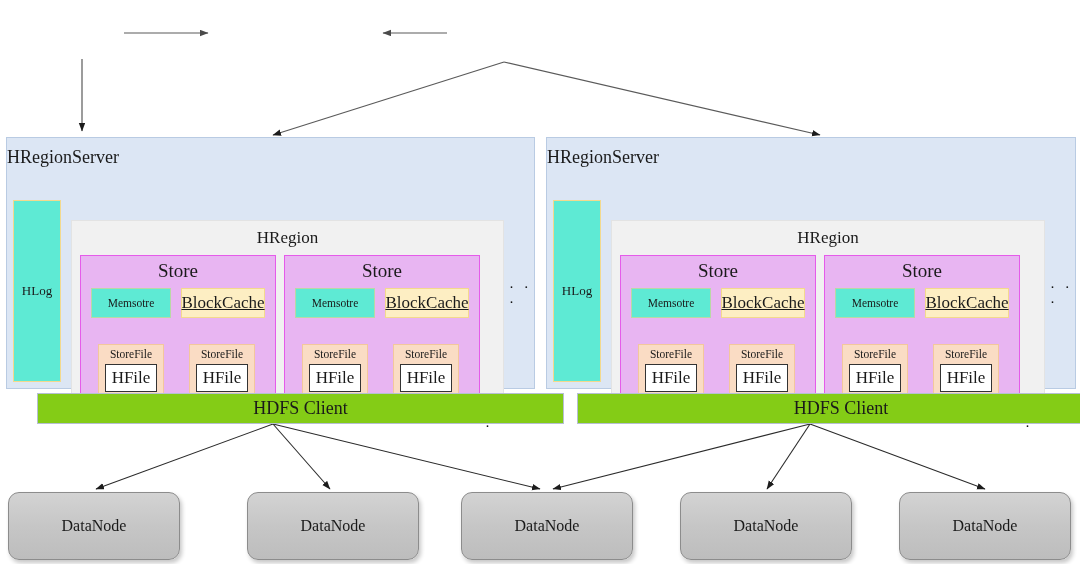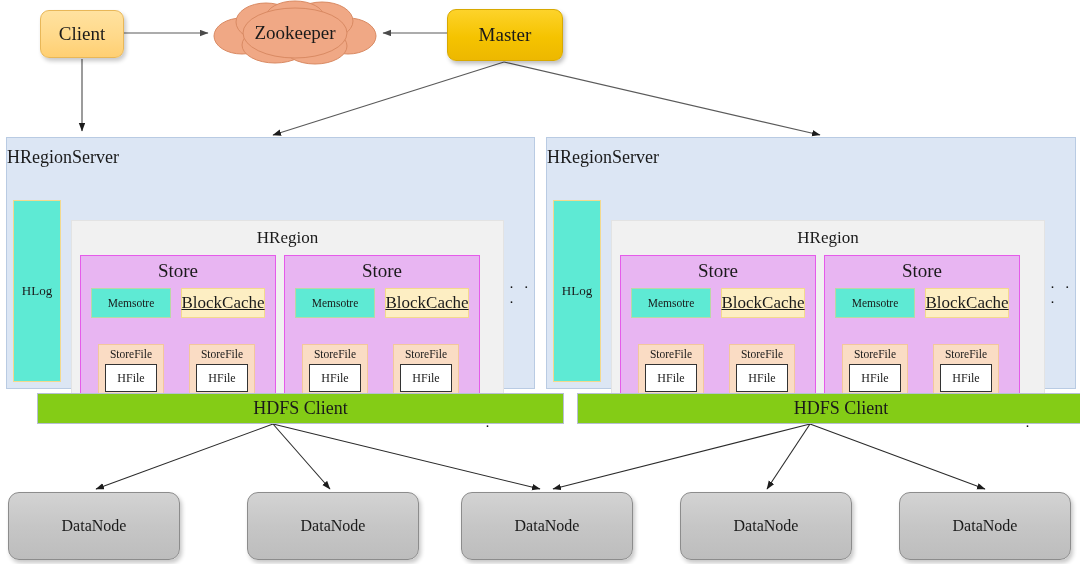--- a/index.html
+++ b/index.html
@@ -38,21 +38,21 @@
 
   .store{
     background:#e8b5f2;border:1px solid #e55bea;
   }
   .store-title{position:absolute;left:0;right:0;top:4px;text-align:center;font-size:19px;}
 
   .memstore{background:#5eead4;border:1px solid #b9d8a6;font-size:11.5px;}
   .blockcache{background:#fdeec3;border:1px solid #f3d98d;font-size:17px;text-decoration:underline;}
   .storefile{background:#fadcc4;border:1px solid #f3c79c;font-size:11.5px;
     display:block;padding-top:3px;text-align:center;overflow:hidden;}
-  .hfile{background:#ffffff;border:1.4px solid #333;font-size:12px;
+  .hfile{background:#ffffff;border:1.4px solid #333;font-size:17px;
     display:flex;align-items:center;justify-content:center;}
 
   .dots{position:absolute;font-size:15px;letter-spacing:3px;color:#111;line-height:1;}
 
   
   .hdfs{
     background:#84cc16;border:1px solid #b6bfd2;font-size:18px;margin-left:31px;
   }
 
   .datanode{
@@ -92,43 +92,22 @@
 
     <line class="ln-d" x1="273" y1="424" x2="96" y2="489" marker-end="url(#ahd)"></line>
     <line class="ln-d" x1="273" y1="424" x2="330" y2="489" marker-end="url(#ahd)"></line>
     <line class="ln-d" x1="273" y1="424" x2="540" y2="489" marker-end="url(#ahd)"></line>
 
     <line class="ln-d" x1="810" y1="424" x2="553" y2="489" marker-end="url(#ahd)"></line>
     <line class="ln-d" x1="810" y1="424" x2="767" y2="489" marker-end="url(#ahd)"></line>
     <line class="ln-d" x1="810" y1="424" x2="985" y2="489" marker-end="url(#ahd)"></line>
   </svg>
 
-  <div class="node client-box" style="left:40px;top:10px;width:84px;height:48px;">
-    <span>Client</span>
-  </div>
-
-  <div class="zk-wrap" style="left:200px;top:0px;width:190px;height:66px;">
-    <svg width="190" height="66" viewBox="0 0 190 66">
-      <g fill="#f0a885" stroke="#d98a63" stroke-width="1">
-        <ellipse cx="42" cy="36" rx="28" ry="18"></ellipse>
-        <ellipse cx="148" cy="36" rx="28" ry="18"></ellipse>
-        <ellipse cx="66" cy="22" rx="30" ry="19"></ellipse>
-        <ellipse cx="122" cy="21" rx="31" ry="19"></ellipse>
-        <ellipse cx="95" cy="17" rx="29" ry="16"></ellipse>
-        <ellipse cx="75" cy="45" rx="33" ry="18"></ellipse>
-        <ellipse cx="115" cy="46" rx="32" ry="18"></ellipse>
-        <ellipse cx="95" cy="33" rx="52" ry="25"></ellipse>
-      </g>
-    </svg>
-    <span class="zk-label">Zookeeper</span>
-  </div>
-
-  <div class="node master-box" style="left:447px;top:9px;width:116px;height:52px;">
-    <span>Master</span>
-  </div>
+
+
 
   <div class="hrs" style="position:absolute;left:6px;top:137px;width:527px;height:250px;">
     <div class="hrs-title">HRegionServer</div>
 
     <div class="node hlog" style="left:6px;top:62px;width:48px;height:182px;">
       <span>HLog</span>
     </div>
 
     <div class="hregion" style="position:absolute;left:64px;top:62px;width:431px;height:182px;">
       <div class="hregion-title">HRegion</div>

